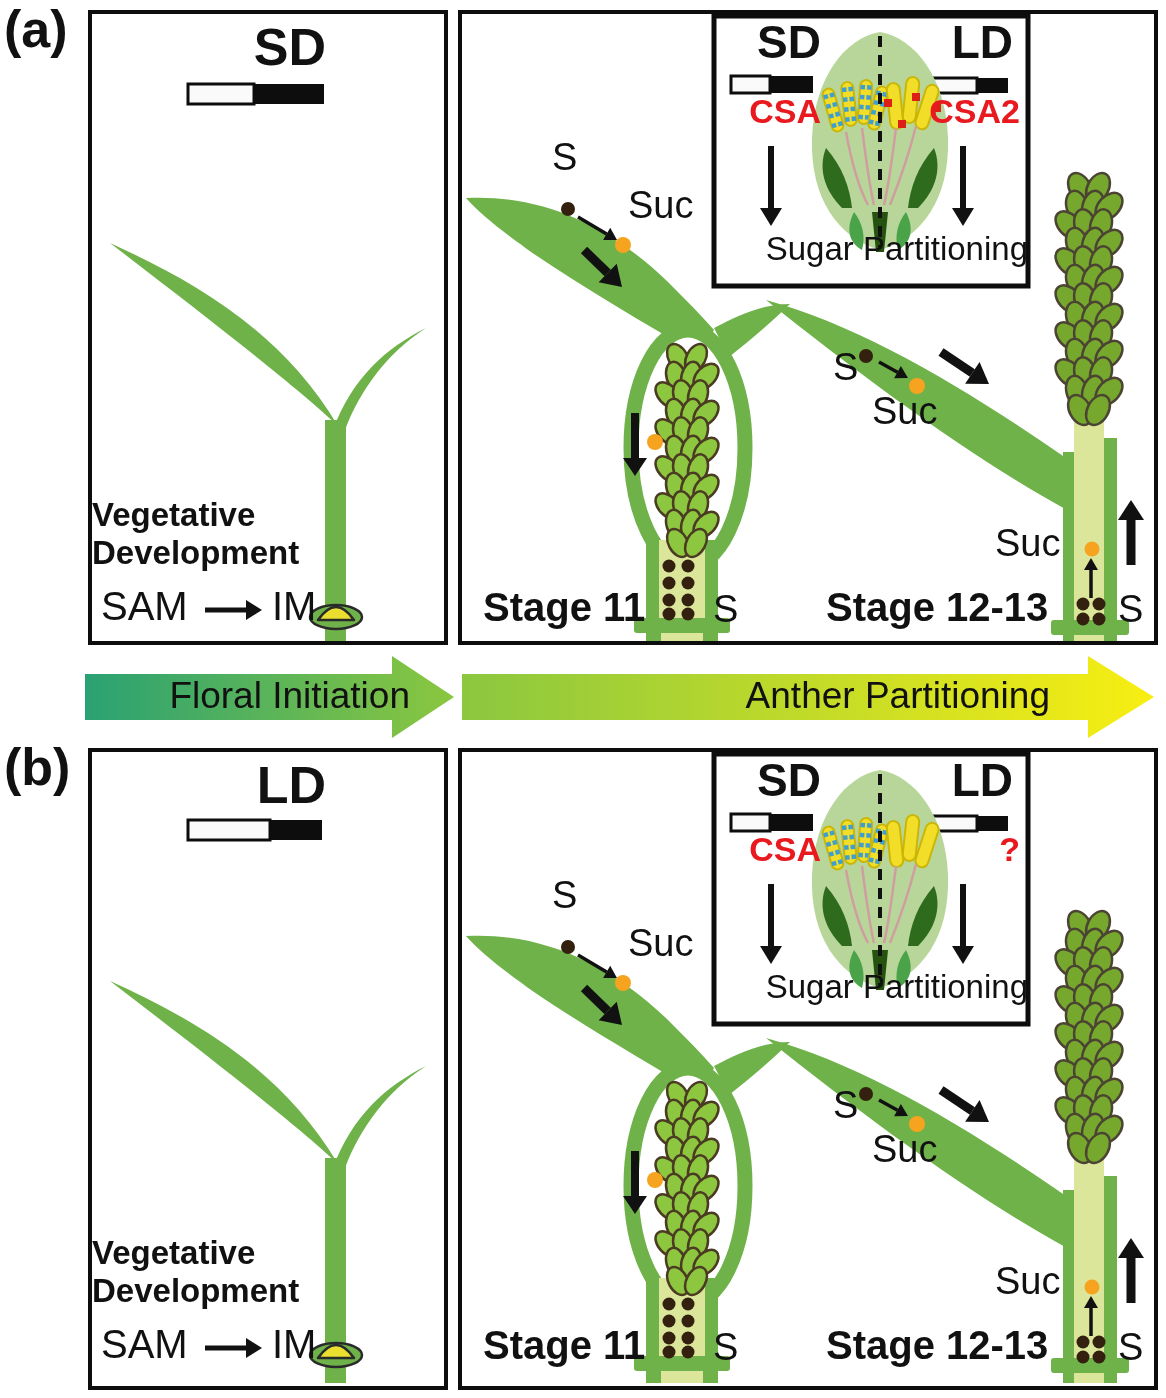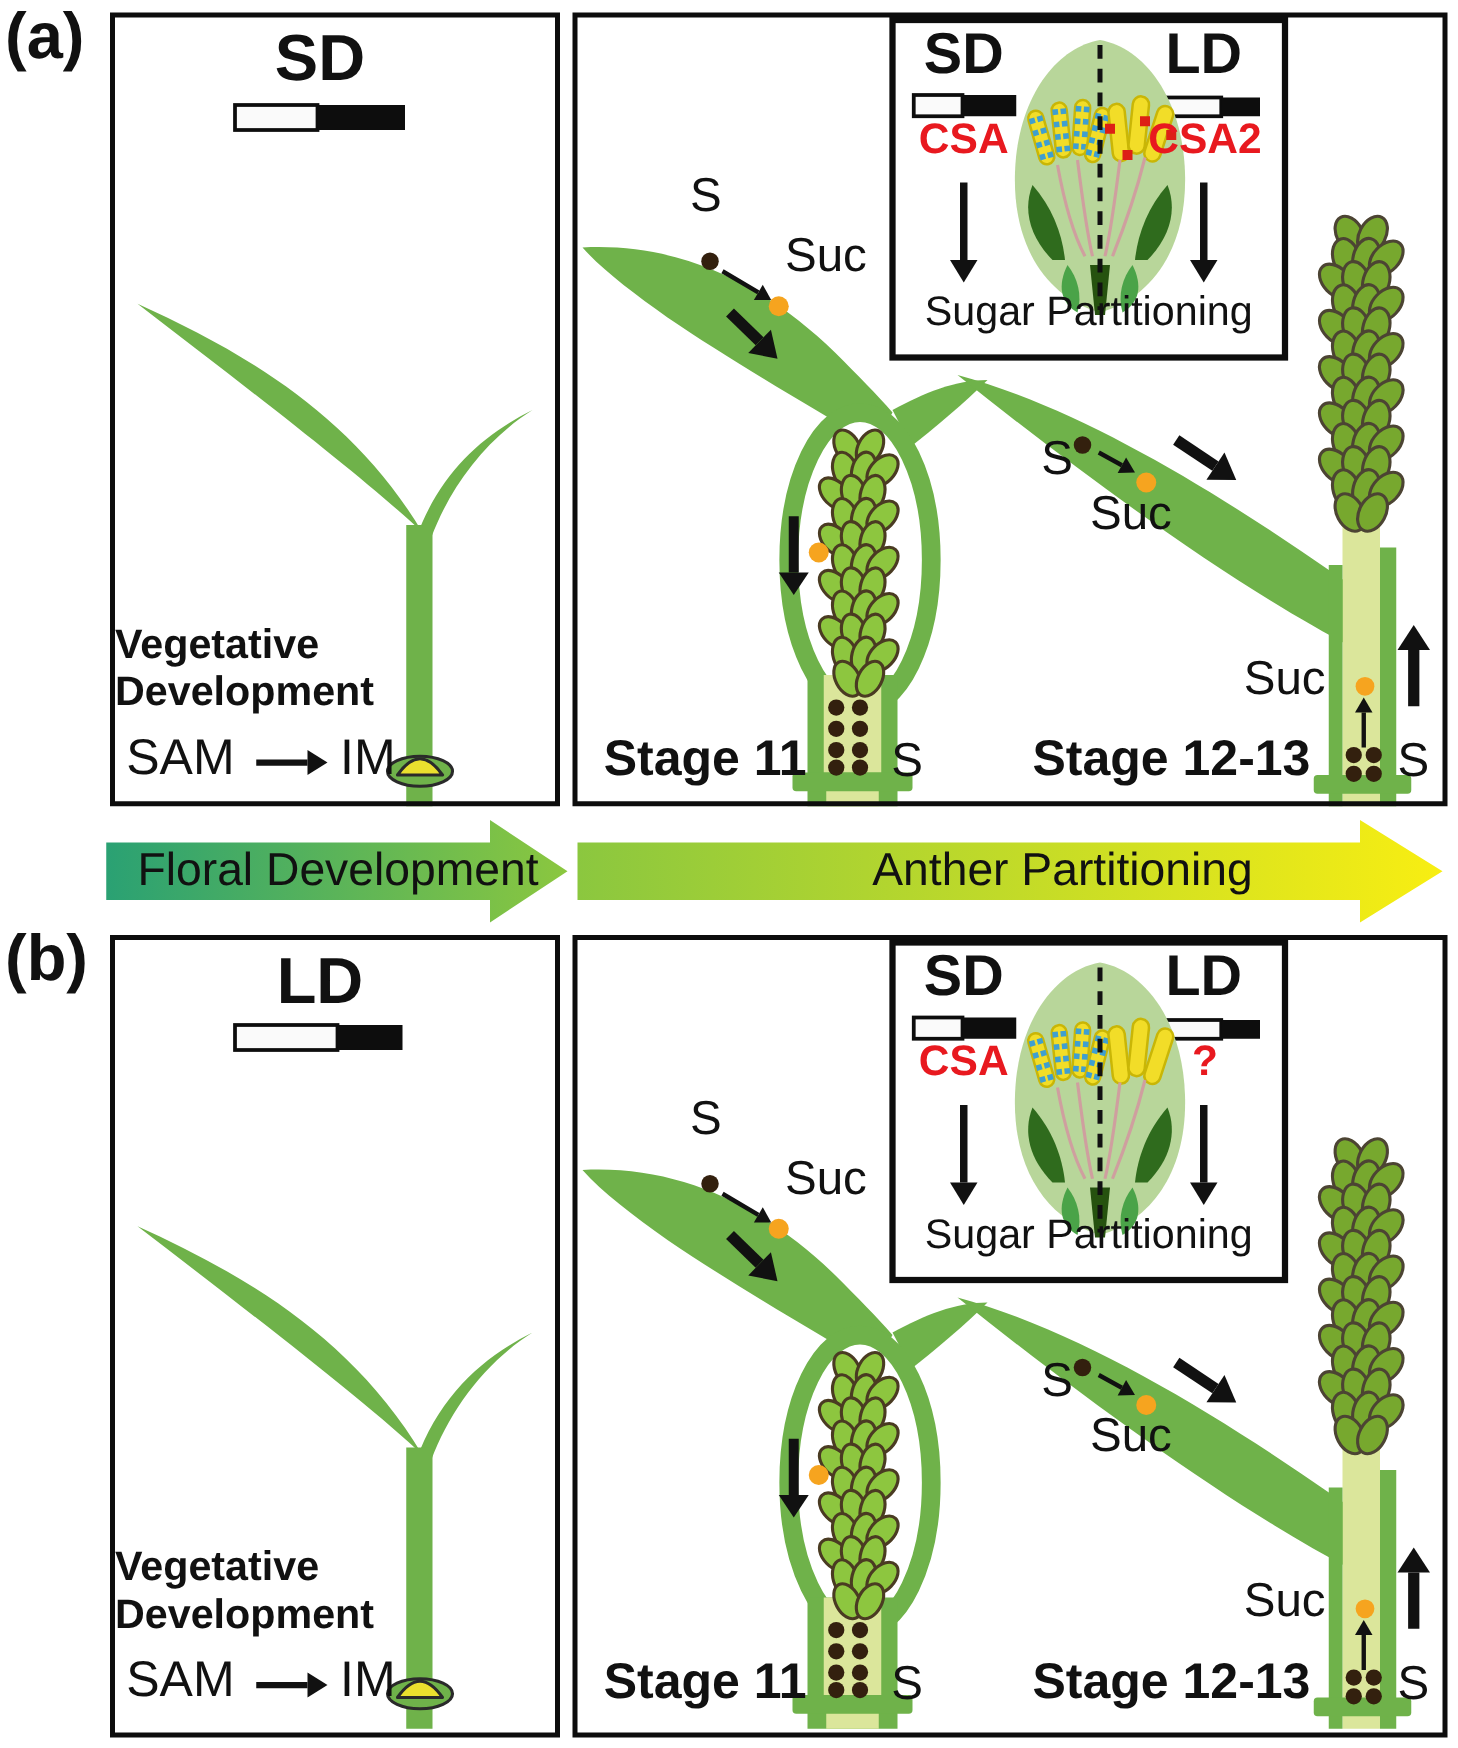--- a/index.html
+++ b/index.html
@@ -2,21 +2,21 @@
 <html style="--green: #6fb24a; --light: #dbe69b; --panicle11: #8dc63f; --panicle11Stroke: #4a3b22; --panicle1213: #77a82e; --panicle1213Stroke: #4c4433; --orange: #f6a41f; --darkDot: #33200e; --red: #e8191f; --antherYellow: #f2dd28; --antherStroke: #c9b606; --blueDot: #3f9fd0; --redSquare: #dd2016; --floretBody: #b8d69a; --sepalDark: #2f6b1d; --sepalMid: #4aa348; --stalk: #26520f; --filament: #cf9f9f; --gradFloralStart: #2aa173; --gradMid: #8bc73f; --gradEnd: #f8ee12;"><head>
 <meta charset="utf-8">
 <style>
   html,body{margin:0;padding:0;background:#fff}
   #canvas{position:relative;width:1166px;height:1398px;background:#fff;overflow:hidden;
           font-family:"Liberation Sans",sans-serif}
   svg{position:absolute;left:0;top:0}
   .lbl{position:absolute;color:#111;white-space:nowrap;line-height:1.05;z-index:6;
        font-family:"Liberation Sans",sans-serif}
   .b{font-weight:700}
-  .c{text-align:center}
+  .c{text-align:right}
   .red{color:var(--red)}
   .wrap{white-space:normal;line-height:1.16}
   
   .plant{fill:var(--green)}
   .boot{fill:#ffffff;stroke:var(--green);stroke-width:15}
   .light{fill:var(--light)}
   .darkdot{fill:var(--darkDot)}
   .orangedot{fill:var(--orange)}
   .boxline{fill:none;stroke:#0d0d0d}
   .insetbox{fill:#ffffff;stroke:#0d0d0d;stroke-width:5}
@@ -320,21 +320,21 @@
 <div class="lbl" style="left:995px;top:524px;font-size:38px">Suc</div>
 <div class="lbl" style="left:1118px;top:590px;font-size:38px">S</div>
 <div class="lbl b" style="left:826px;top:586px;font-size:40px">Stage 12-13</div>
 
 <div class="lbl b c" style="left:721px;top:18px;width:100px;font-size:46px">SD</div>
 <div class="lbl b c" style="left:913px;top:18px;width:100px;font-size:46px">LD</div>
 <div class="lbl b c red" style="left:721px;top:94px;width:100px;font-size:34px">CSA</div>
 <div class="lbl b c red" style="left:908px;top:94px;width:112px;font-size:34px">CSA2</div>
 <div class="lbl c" style="left:714px;top:232px;width:314px;font-size:33px">Sugar Partitioning</div>
 
-<div class="lbl c" style="left:110px;top:677px;width:300px;font-size:37px">Floral Development</div>
+<div class="lbl c" style="left:110px;top:677px;width:300px;font-size:37px">Floral Initiation</div>
 <div class="lbl c" style="left:650px;top:677px;width:400px;font-size:37px">Anther Partitioning</div>
 
 <div class="lbl b c" style="left:186px;top:758px;width:140px;font-size:52px">LD</div>
 <div class="lbl b wrap" style="left:92px;top:1234px;width:262px;font-size:33px">Vegetative Development</div>
 <div class="lbl" style="left:101px;top:1323px;font-size:40px">SAM</div>
 <div class="lbl" style="left:272px;top:1323px;font-size:40px">IM</div>
 
 <div class="lbl" style="left:552px;top:876px;font-size:38px">S</div>
 <div class="lbl" style="left:628px;top:924px;font-size:38px">Suc</div>
 <div class="lbl b" style="left:483px;top:1324px;font-size:40px">Stage 11</div>

